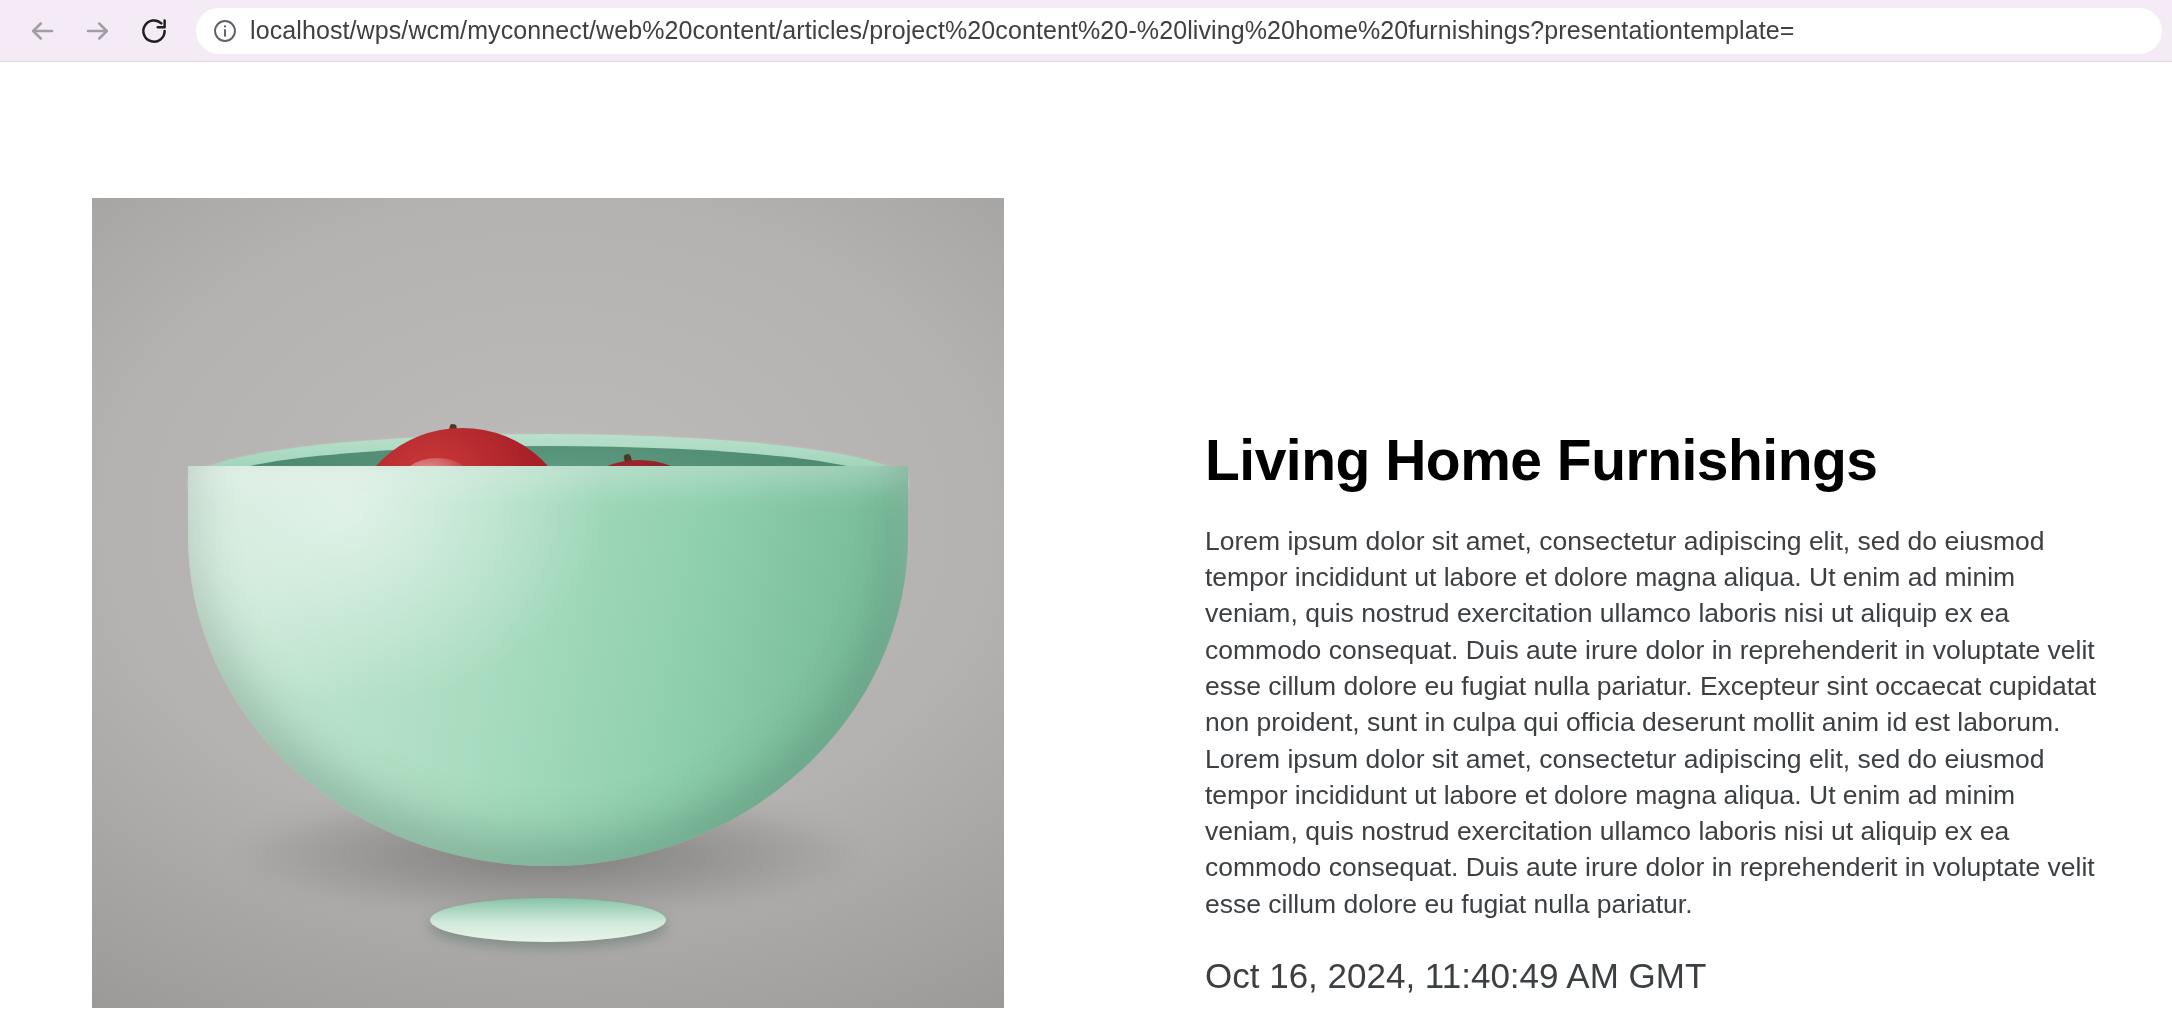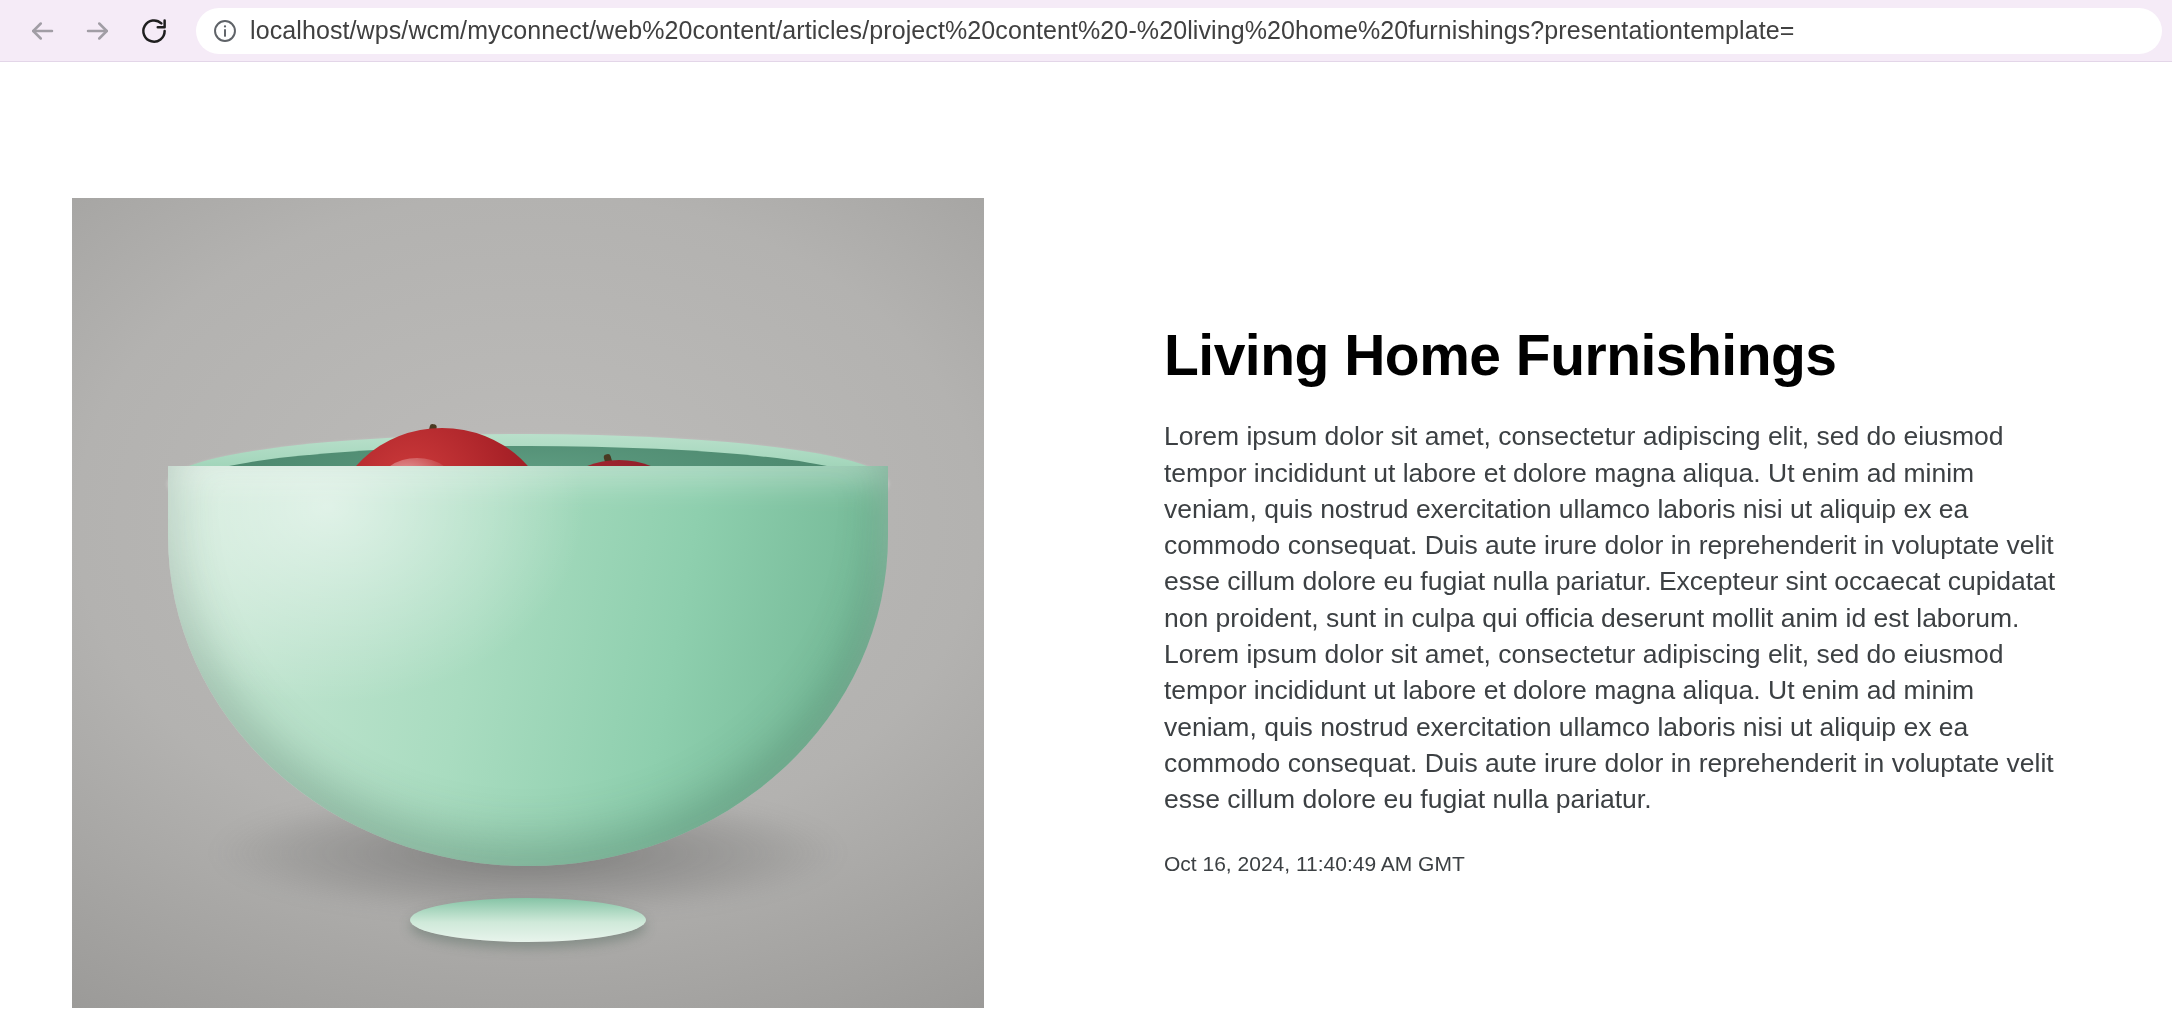--- a/index.html
+++ b/index.html
@@ -70,23 +70,24 @@
   .page {
     padding: 0;
     background: #ffffff;
     height: calc(1032px - 63px);
     box-sizing: border-box;
     position: relative;
   }
 
   .content-row {
     display: flex;
-    align-items: center;
+    align-items: flex-end;
     padding-top: 136px;
-    padding-left: 72px;
+    padding-left: 92px;
+    gap: 21px;
   }
 
   .image-col {
     flex: 0 0 auto;
     width: 912px;
   }
 
   
   .photo {
     width: 912px;
@@ -206,23 +207,23 @@
     line-height: 1.2;
   }
   .body-text {
     font-size: 26.5px;
     color: #3c4043;
     line-height: 1.37;
     margin: 32px 0 12px 0;
     max-width: 895px;
   }
   .timestamp {
-    font-size: 21px;
+    font-size: 35px;
     color: #3c4043;
-    margin: 34px 0 4px 0;
+    margin: 34px 0 12px 0;
   }
 </style>
 </head>
 <body>
 
 <div class="browser-chrome">
 
   <div class="nav-btn disabled">
     <span>
       <svg width="30" height="30" viewBox="0 0 24 24" fill="none" stroke="#3c4043" stroke-width="2" stroke-linecap="round" stroke-linejoin="round">

